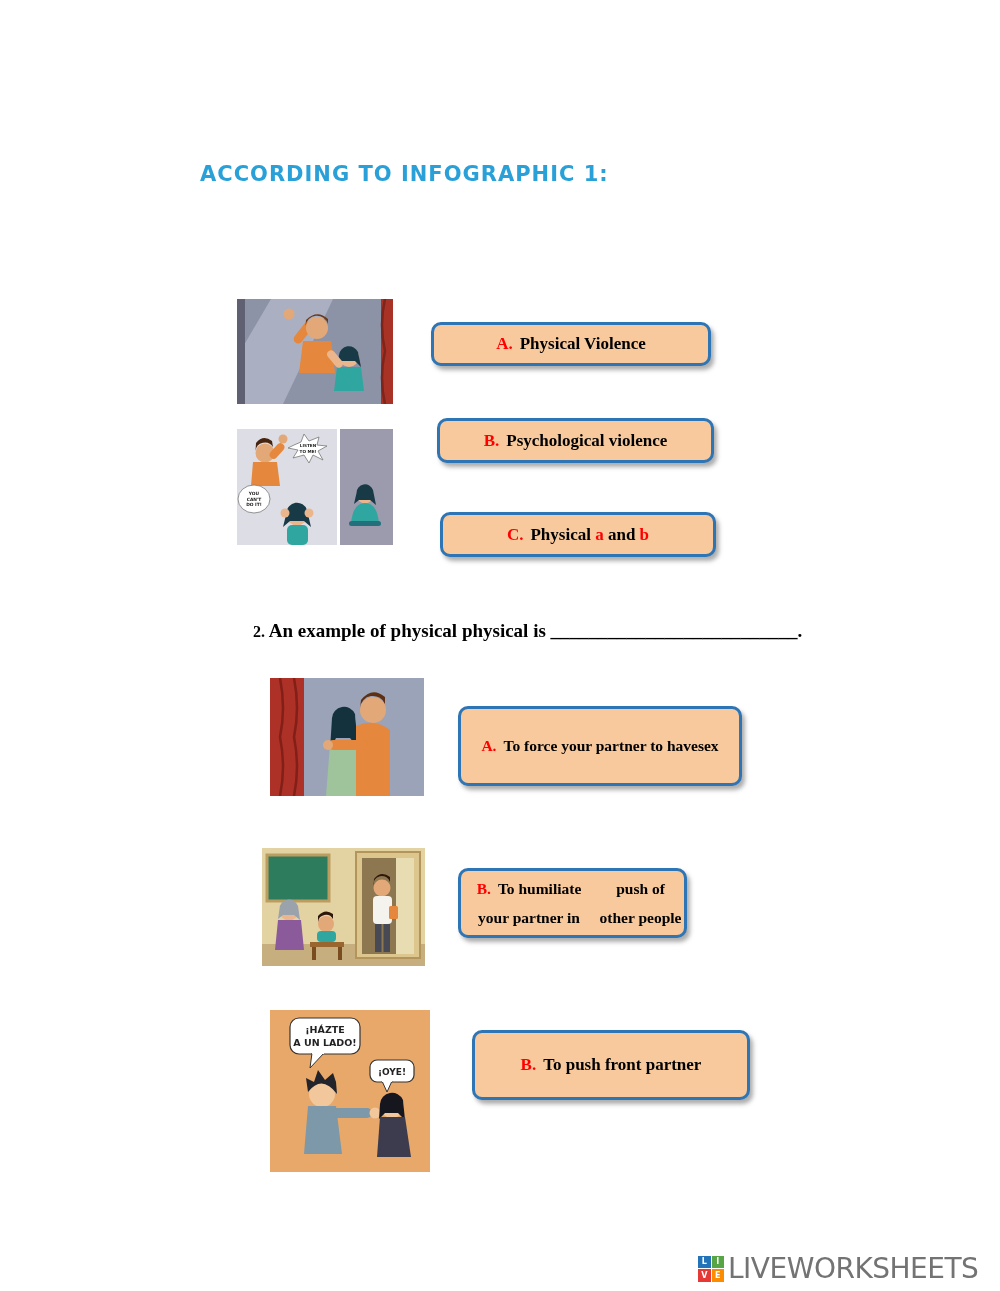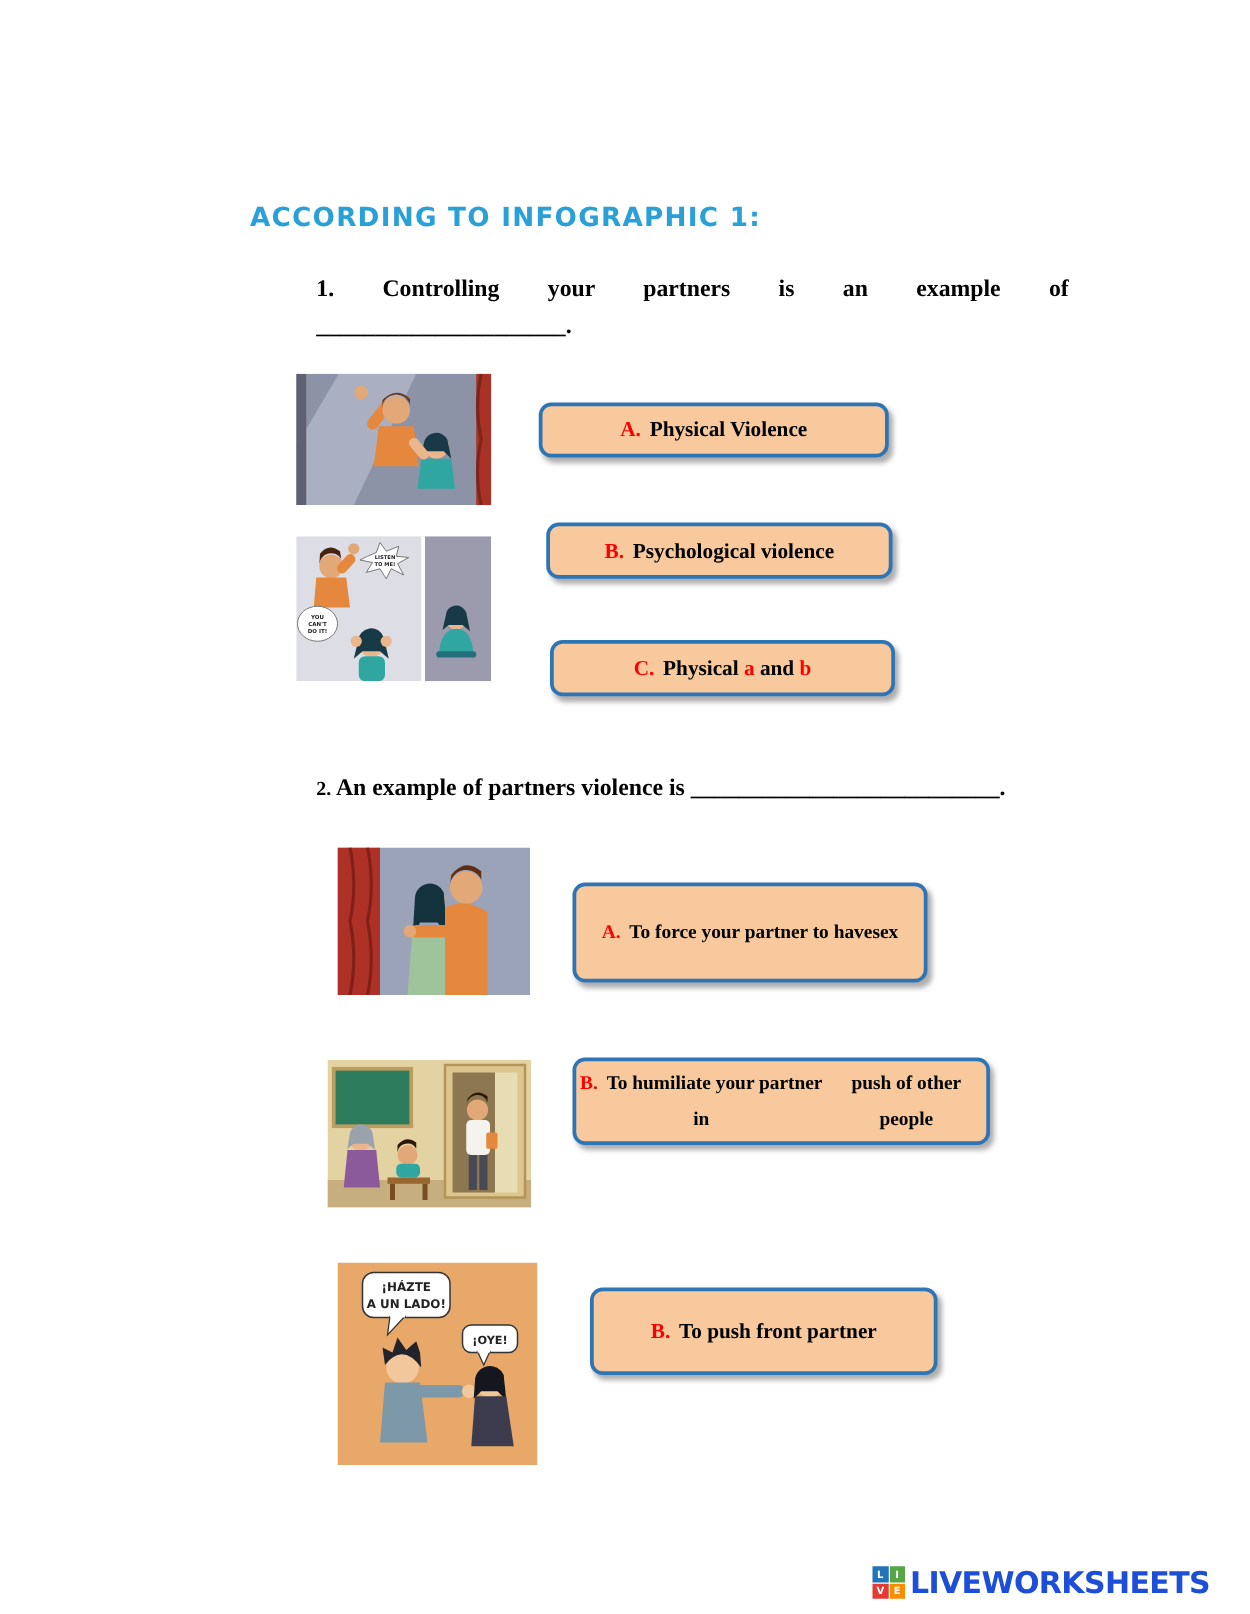--- a/index.html
+++ b/index.html
@@ -31,51 +31,47 @@
   }
   .opt-btn .letter { color:#FF0000; margin-right:7px; }
   .red { color:#FF0000; }
   .opt-two-line { flex-direction:row; font-size:15.5px; line-height:1.9; }
   .opt-two-line .opt-line { display:block; }
 
   .btn-q1-a { left:431px; top:322px; width:280px; height:44px; }
   .btn-q1-b { left:437px; top:418px; width:277px; height:45px; }
   .btn-q1-c { left:440px; top:512px; width:276px; height:45px; }
   .btn-q2-a { left:458px; top:706px; width:284px; height:80px; }
-  .btn-q2-b { left:458px; top:846px; width:334px; height:70px; }
+  .btn-q2-b { left:458px; top:868px; width:229px; height:70px; }
   .btn-q2-c { left:472px; top:1030px; width:278px; height:70px; }
 
   .illus1 { left:237px; top:299px; width:156px; height:105px; }
   .illus2 { left:237px; top:429px; width:156px; height:116px; }
   .illus3 { left:270px; top:678px; width:154px; height:118px; }
   .illus4 { left:262px; top:848px; width:163px; height:118px; }
   .illus5 { left:270px; top:1010px; width:160px; height:162px; }
 
   .footer { position:absolute; left:698px; top:1252px; display:flex; align-items:center; gap:4px; }
   .logo-grid { width:26px; height:26px; display:grid; grid-template-columns:1fr 1fr; grid-template-rows:1fr 1fr; gap:1px; }
   .logo-sq { display:flex; align-items:center; justify-content:center; color:#fff;
     font-family:"DejaVu Sans", sans-serif; font-weight:bold; font-size:8px; }
   .sq-l { background:#2273B8; } .sq-i { background:#58A546; }
   .sq-v { background:#E53935; } .sq-e { background:#FB8C00; }
-  .brand { font-family:"DejaVu Sans", sans-serif; font-weight:bold; font-size:24px;
-    letter-spacing:-0.5px; color:#1d4ed8; }
+  .brand { font-family:"DejaVu Sans", sans-serif; font-weight:normal; font-size:28px;
+    letter-spacing:-0.5px; color:#737373; }
 
   .bubble-txt { font-family:"DejaVu Sans", sans-serif; font-weight:bold; fill:#222; }
 </style>
 </head>
 <body>
 
 <div class="page">
 
   <div class="heading">ACCORDING TO INFOGRAPHIC 1:</div>
 
-  <div class="q-block q1-block">
-    <div class="justify-line"><span>1.</span> <span>Controlling your partners is an example of</span></div>
-    <div>_____________________.</div>
-  </div>
 
   <div class="illus illus1">
     <svg viewBox="0 0 156 105">
       <rect width="156" height="105" fill="#8d93a6"></rect>
       <polygon points="34,0 96,0 46,105 0,105 0,58" fill="#aab0c2"></polygon>
       <rect width="8" height="105" fill="#5f6172"></rect>
       <rect x="144" width="12" height="105" fill="#a93226"></rect>
       <path d="M148,0 Q142,26 148,52 Q142,79 148,105" stroke="#7d241b" stroke-width="2.5" fill="none"></path>
       <rect x="62" y="20" width="9" height="26" rx="4.5" fill="#e5873c" transform="rotate(38 66 33)"></rect>
       <circle cx="52" cy="15" r="5.5" fill="#e3a878"></circle>
@@ -129,21 +125,21 @@
       <rect x="50" y="96" width="21" height="20" rx="5" fill="#2fa7a0"></rect>
       <circle cx="128" cy="66" r="8.5" fill="#ecb68c"></circle>
       <path d="M119.5,64 A8.5 8.5 0 0 1 136,61 L139,76 133,71 122,71 117,75 Z" fill="#173a46"></path>
       <path d="M114,94 Q116,74 128,74 Q140,74 142,94 Z" fill="#2fa7a0"></path>
       <rect x="112" y="92" width="32" height="5" rx="2.5" fill="#23707c"></rect>
     </svg>
   </div>
 
   <div class="q-block q2-line">
     <span class="q-number-small">2.</span>
-    <span>An example of partners violence is</span>
+    <span>An example of physical physical is</span>
     <span>__________________________.</span>
   </div>
 
   <div class="illus illus3">
     <svg viewBox="0 0 154 118">
       <rect width="154" height="118" fill="#9aa3b8"></rect>
       <rect width="34" height="118" fill="#ad3127"></rect>
       <path d="M10,0 Q16,30 10,59 Q16,89 10,118" stroke="#821f17" stroke-width="2.5" fill="none"></path>
       <path d="M24,0 Q30,30 24,59 Q30,89 24,118" stroke="#821f17" stroke-width="2.5" fill="none"></path>
       <circle cx="74" cy="42" r="12" fill="#ecb68c"></circle>

